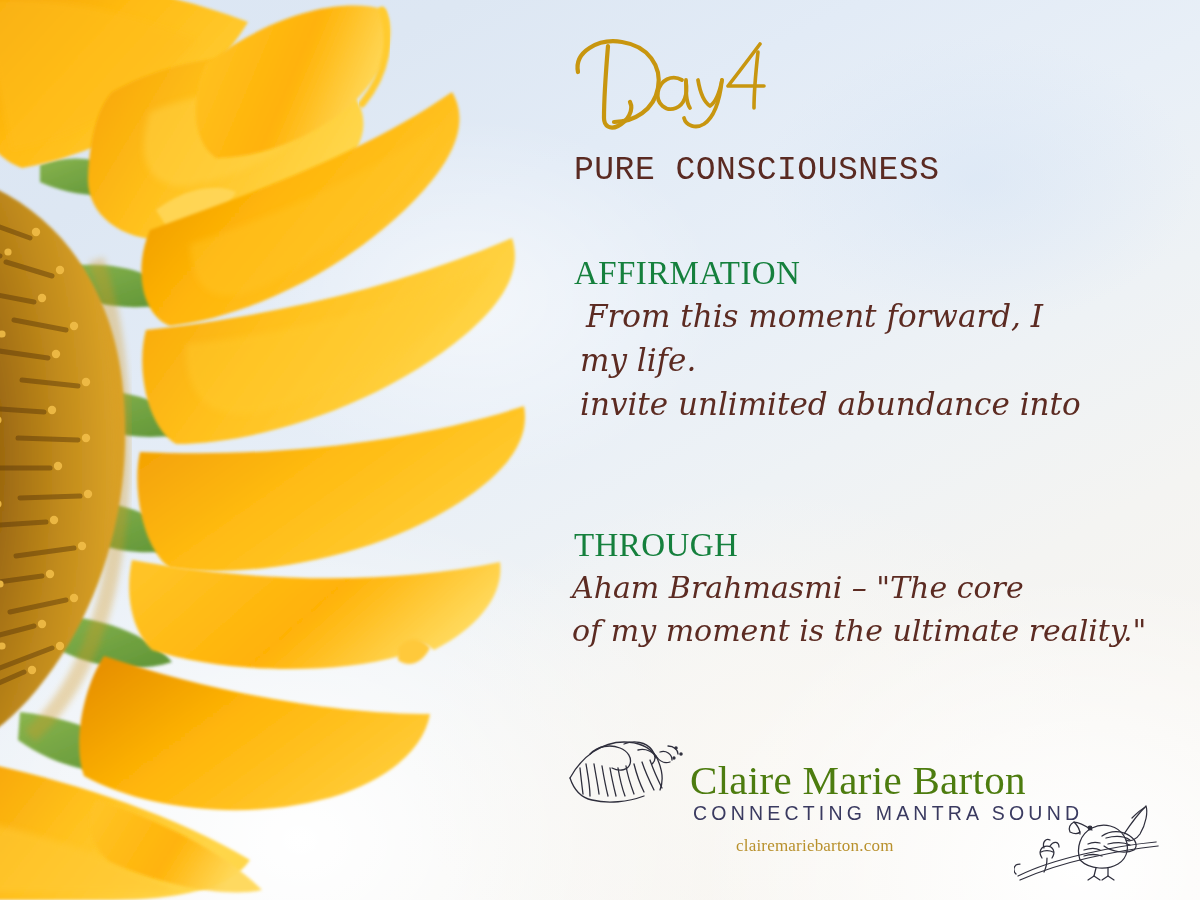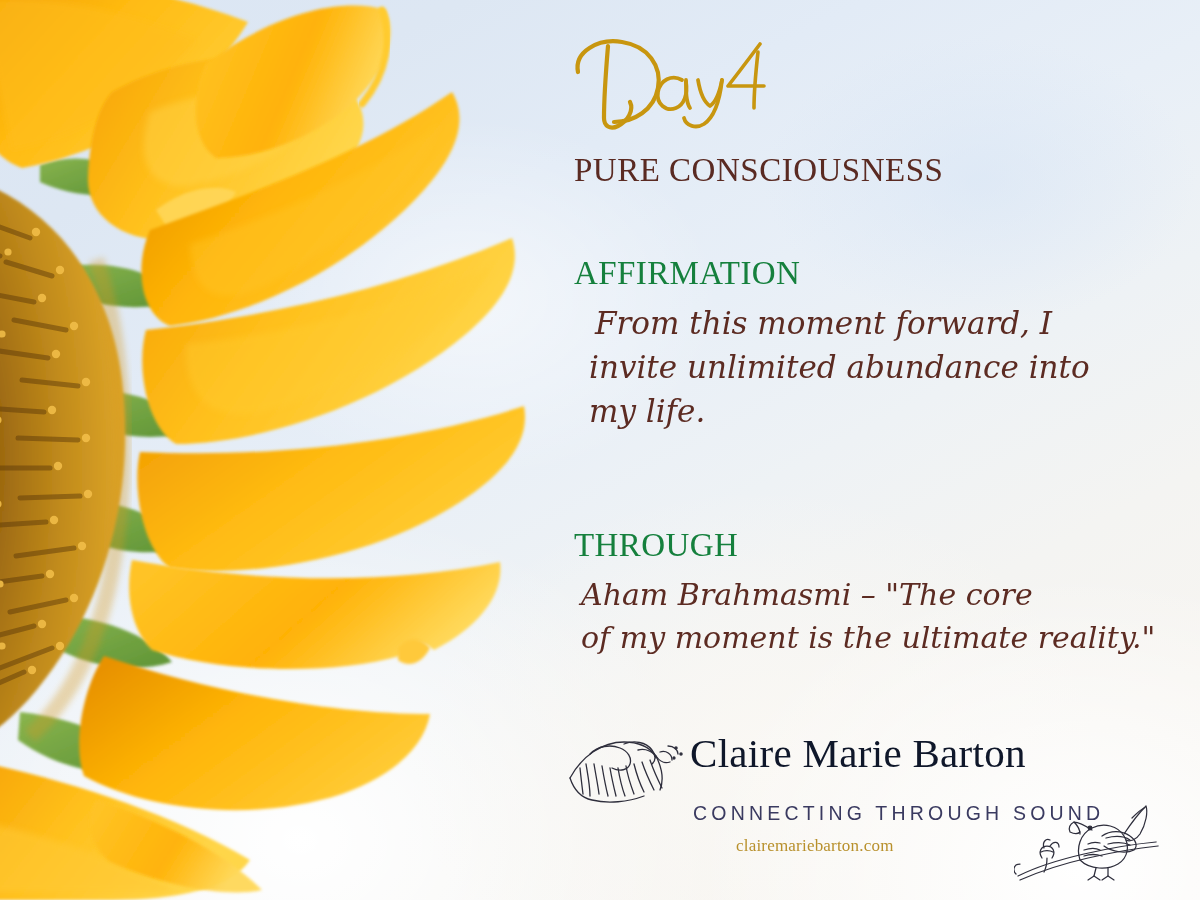--- a/index.html
+++ b/index.html
@@ -73,21 +73,21 @@
     font-family: "DejaVu Serif", serif;
     font-style: italic;
     font-size: 62px;
     fill: #c8960f;
   }
 
   .title {
     position: absolute;
     left: 18px;
     top: 152px;
-    font-family: Liberation Serif, serif;
+    font-family: Liberation Mono, monospace;
     font-size: 33px;
     letter-spacing: 0.5px;
     color: #5a2a22;
     white-space: nowrap;
   }
 
   .section {
     position: absolute;
     left: 16px;
     width: 620px;
@@ -102,21 +102,21 @@
     color: #15803d;
     line-height: 1.08;
     margin: 0 0 2px 2px;
   }
   .section-body {
     font-family: "DejaVu Serif", serif;
     font-style: italic;
     font-size: 31px;
     line-height: 1.42;
     color: #5c2b22;
-    margin: 9px;
+    margin: 0;
   }
   .section-body .ln { display: block; white-space: nowrap; }
   .affirmation .section-body .ln { padding-left: 8px; }
   .affirmation .section-body .ln.l1 { padding-left: 14px; }
   .mantra .section-body { font-size: 30px; line-height: 1.45; }
 
   
   .logo {
     position: absolute;
     left: 6px;
@@ -136,24 +136,24 @@
     left: 452px;
     top: 60px;
     width: 148px;
     height: 96px;
   }
   .wave-mark svg, .bird-mark svg { display: block; }
 
   .brand-name {
     position: absolute;
     left: 128px;
-    top: 1px;
+    top: 28px;
     font-family: "Liberation Serif", serif;
     font-size: 41px;
-    color: #0f172a;
+    color: #4d7c0f;
     letter-spacing: 0.3px;
     white-space: nowrap;
   }
   .brand-tagline {
     position: absolute;
     left: 131px;
     top: 74px;
     font-family: "Liberation Sans", sans-serif;
     font-size: 19.5px;
     letter-spacing: 4.2px;
@@ -359,22 +359,22 @@
         <text class="script-text" x="0" y="0" opacity="0">Day 4</text>
       </svg>
     </div>
 
     <div class="title">PURE CONSCIOUSNESS</div>
 
     <div class="section affirmation">
       <div class="section-head">AFFIRMATION</div>
       <div class="section-body">
         <span class="ln l1">From this moment forward, I</span>
+        <span class="ln">my life.</span>
         <span class="ln">invite unlimited abundance into</span>
-        <span class="ln">my life.</span>
       </div>
     </div>
 
     <div class="section mantra">
       <div class="section-head">THROUGH</div>
       <div class="section-body">
         <span class="ln">Aham Brahmasmi – "The core</span>
         <span class="ln">of my moment is the ultimate reality."</span>
       </div>
     </div>
@@ -407,21 +407,21 @@
             <path d="M82 26 C86 38 90 46 94 54"></path>
             <path d="M12 34 C13 44 14 52 15 60"></path>
 
             <path d="M2 44 C6 56 14 64 24 66 C40 70 60 68 76 62"></path>
             <path d="M88 22 C94 34 96 46 92 56"></path>
           </g>
         </svg>
       </div>
 
       <div class="brand-name">Claire Marie Barton</div>
-      <div class="brand-tagline">CONNECTING THROUGH SOUND</div>
+      <div class="brand-tagline">CONNECTING MANTRA SOUND</div>
       <div class="brand-url">clairemariebarton.com</div>
 
       <div class="bird-mark">
         <svg width="148" height="96" viewBox="0 0 148 96" xmlns="http://www.w3.org/2000/svg">
           <g fill="none" stroke="#2e2e3c" stroke-width="1.25" stroke-linecap="round" stroke-linejoin="round">
 
             <path d="M4 88 C20 80 44 72 70 66 C96 60 120 56 142 54"></path>
             <path d="M6 92 C24 84 48 76 74 70 C100 64 124 60 144 58"></path>
             <path d="M2 86 C-2 82 0 76 6 76"></path>
 

